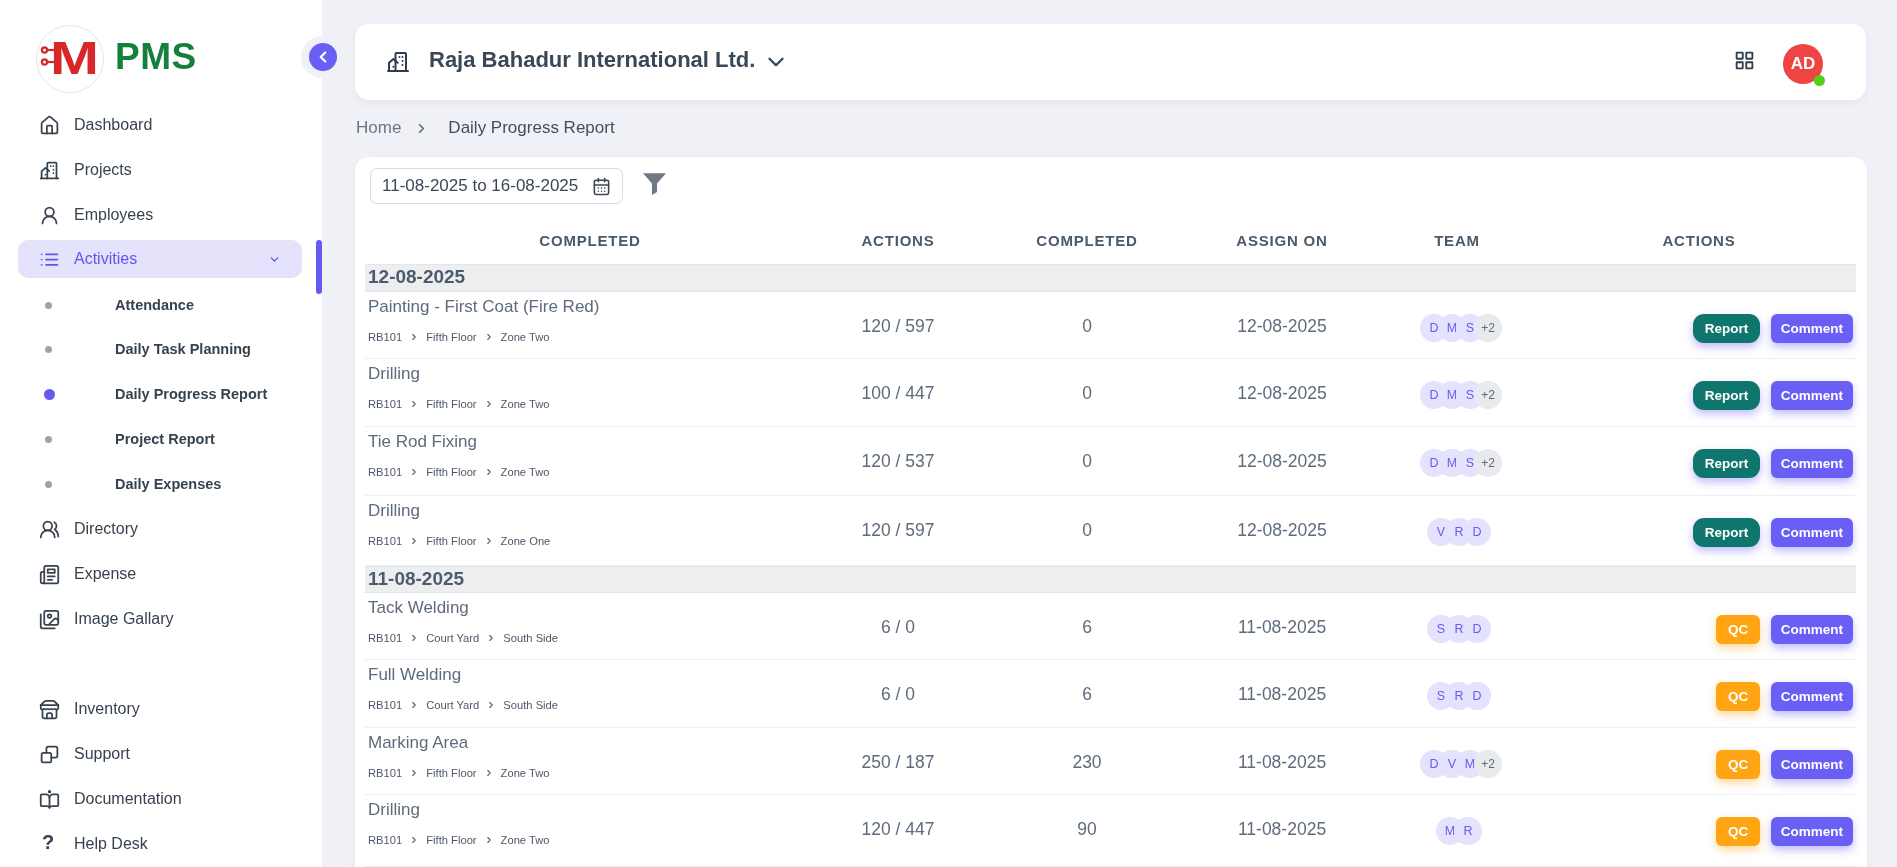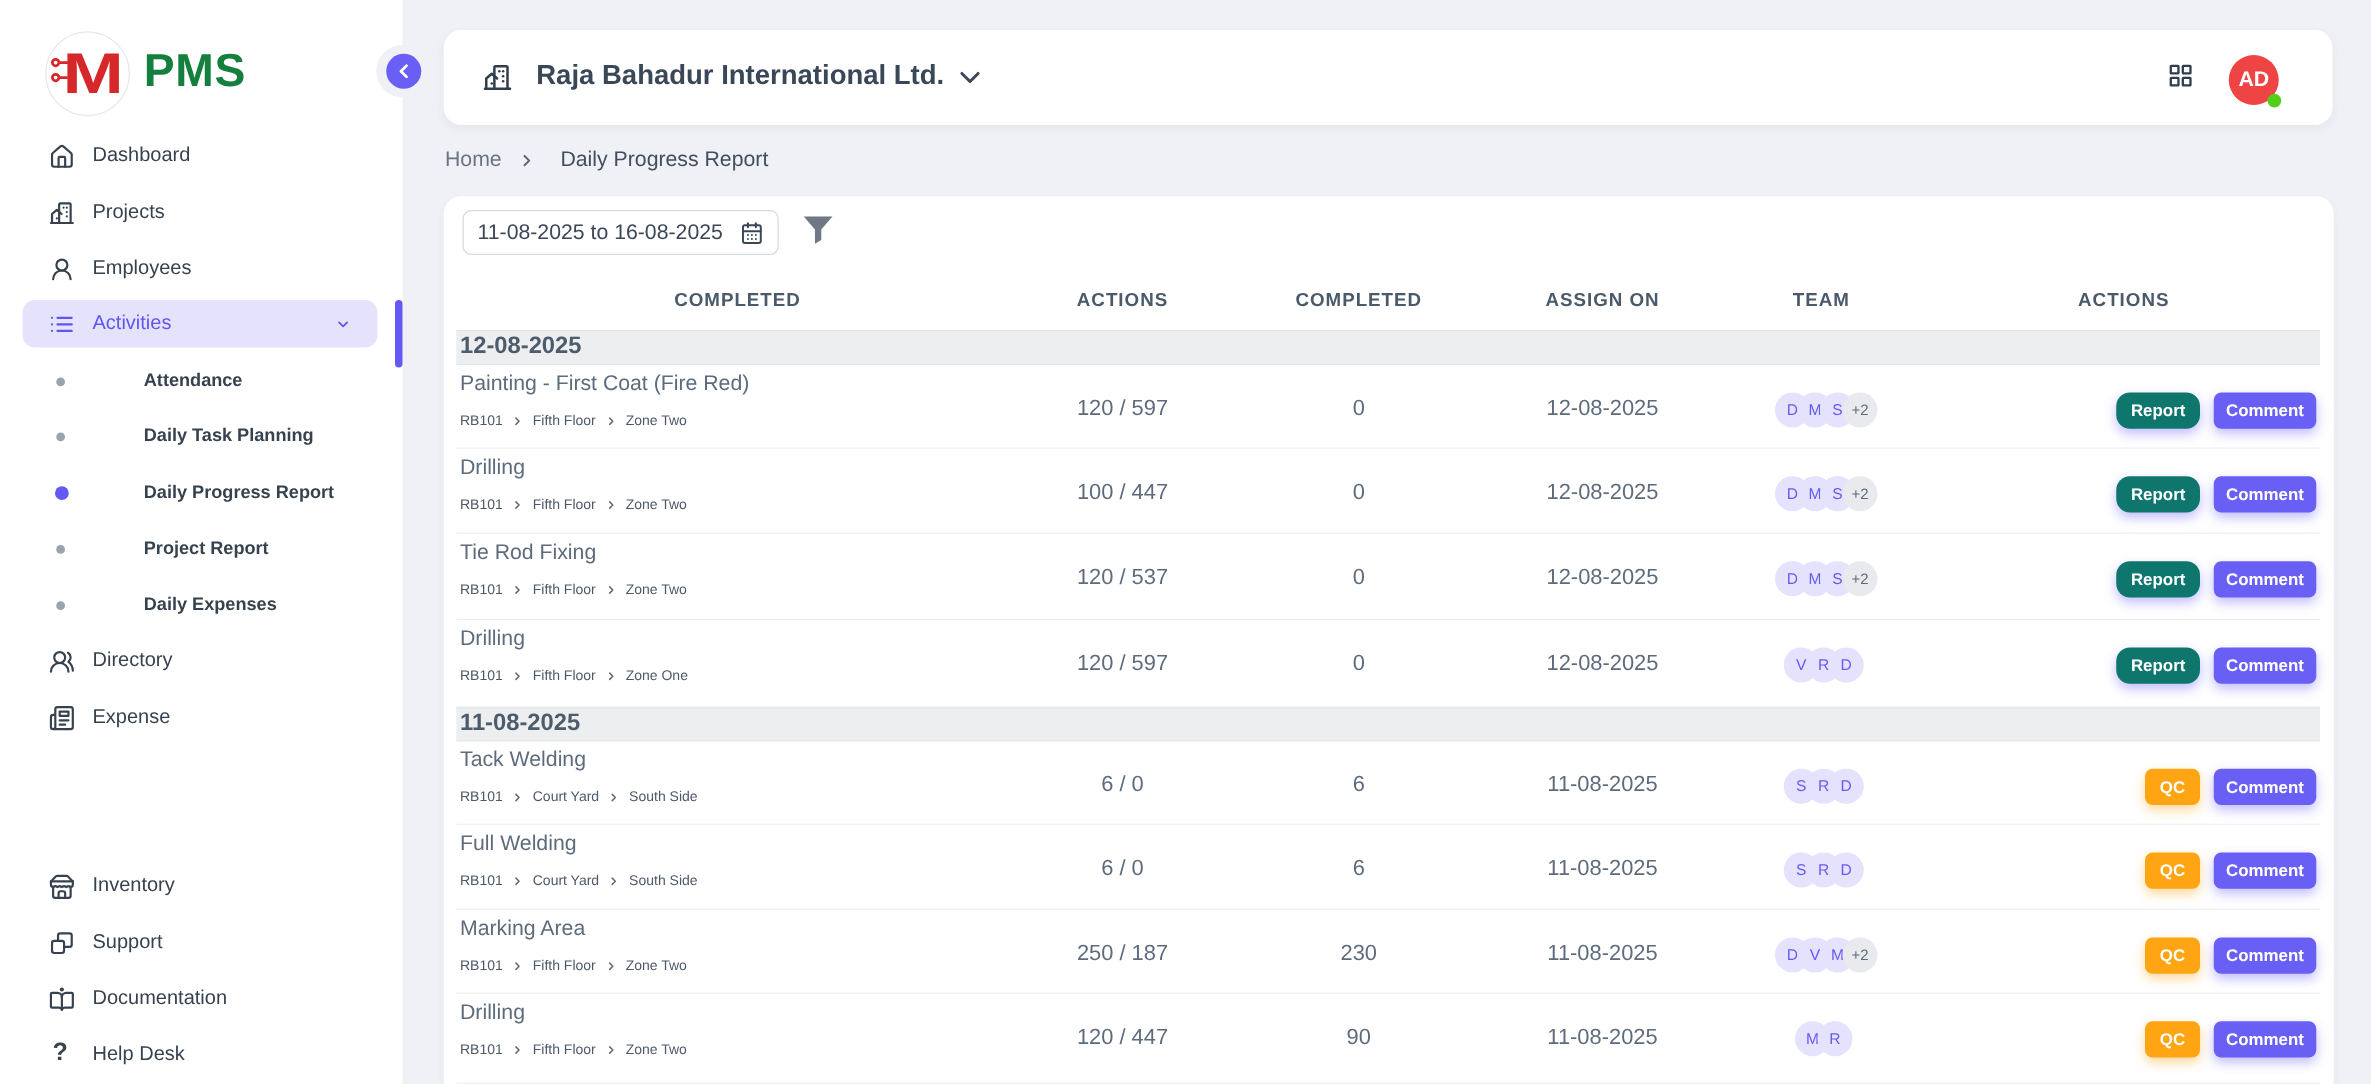--- a/index.html
+++ b/index.html
@@ -148,20 +148,29 @@
   </div>
   <div class="mi" style="top:554px;">
     <svg class="ic" viewBox="0 0 24 24" fill="none" stroke="currentColor" stroke-width="2" stroke-linecap="round" stroke-linejoin="round">
         <path d="M15 18h-5"></path>
         <path d="M18 14h-8"></path>
         <path d="M4 22h16a2 2 0 0 0 2-2V4a2 2 0 0 0-2-2H8a2 2 0 0 0-2 2v16a2 2 0 0 1-2 2Zm0 0a2 2 0 0 1-2-2v-9c0-1.1.9-2 2-2h2"></path>
         <path d="M18 6h-8v4h8V6Z"></path>
       </svg>
     <span class="tx">Expense</span>
   </div>
+  <div class="mi" style="top:599px;">
+    <svg class="ic" viewBox="0 0 24 24" fill="none" stroke="currentColor" stroke-width="2" stroke-linecap="round" stroke-linejoin="round">
+        <path d="M18 22H4a2 2 0 0 1-2-2V6"></path>
+        <path d="m22 13-1.296-1.296a2.41 2.41 0 0 0-3.408 0L11 18"></path>
+        <circle cx="12" cy="8" r="2"></circle>
+        <rect width="16" height="16" x="6" y="2" rx="2"></rect>
+      </svg>
+    <span class="tx">Image Gallary</span>
+  </div>
   <div class="mi" style="top:689px;">
     <svg class="ic" viewBox="0 0 24 24" fill="none" stroke="currentColor" stroke-width="2" stroke-linecap="round" stroke-linejoin="round">
         <path d="m2 7 4.41-4.41A2 2 0 0 1 7.83 2h8.34a2 2 0 0 1 1.42.59L22 7"></path>
         <path d="M4 12v8a2 2 0 0 0 2 2h12a2 2 0 0 0 2-2v-8"></path>
         <path d="M15 22v-4a2 2 0 0 0-2-2h-2a2 2 0 0 0-2 2v4"></path>
         <path d="M2 7h20"></path>
         <path d="M22 7v3a2 2 0 0 1-2 2a2.7 2.7 0 0 1-1.59-.63.7.7 0 0 0-.82 0A2.7 2.7 0 0 1 16 12a2.7 2.7 0 0 1-1.59-.63.7.7 0 0 0-.82 0A2.7 2.7 0 0 1 12 12a2.7 2.7 0 0 1-1.59-.63.7.7 0 0 0-.82 0A2.7 2.7 0 0 1 8 12a2.7 2.7 0 0 1-1.59-.63.7.7 0 0 0-.82 0A2.7 2.7 0 0 1 4 12a2 2 0 0 1-2-2V7"></path>
       </svg>
     <span class="tx">Inventory</span>
   </div>

